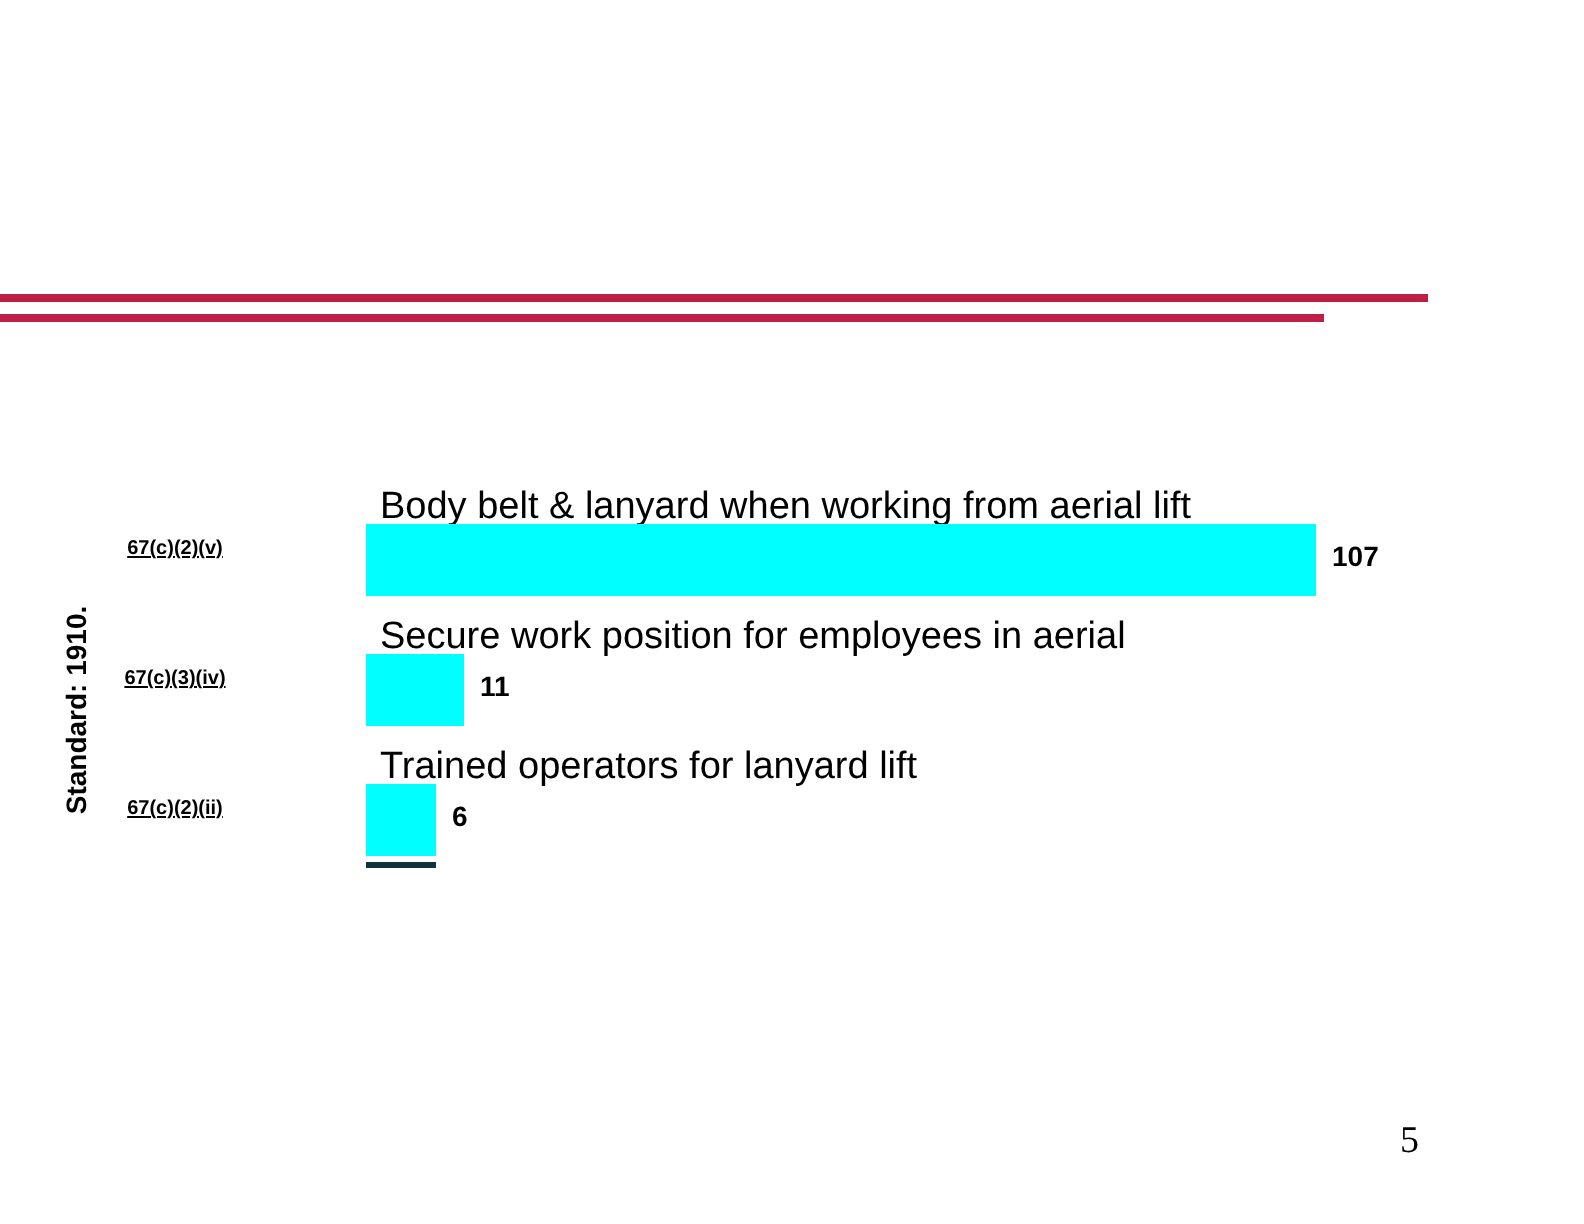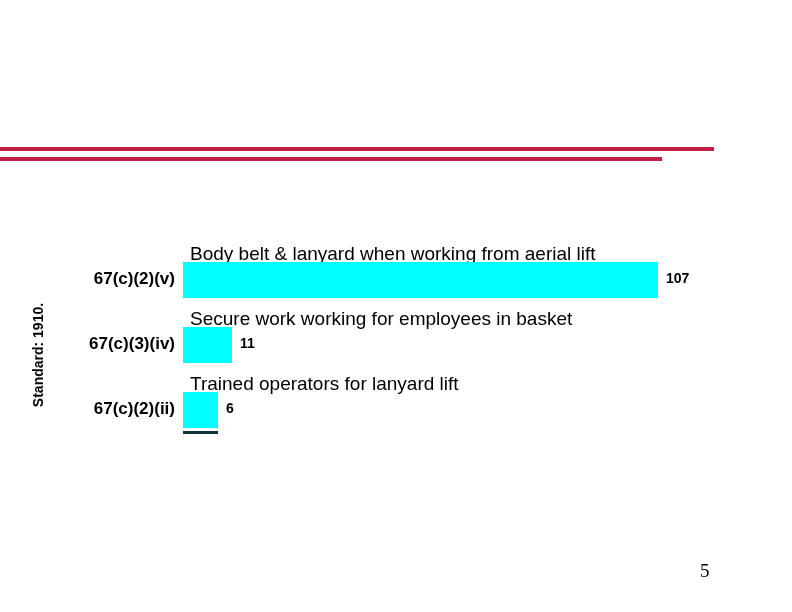--- a/index.html
+++ b/index.html
@@ -97,26 +97,27 @@
     font-size: 19px;
     color: #000000;
     white-space: nowrap;
   }
 
   .cat-label {
     position: absolute;
     left: 0;
     top: 26px;
     width: 175px;
-    text-align: right;
+    text-align: center;
     font-family: "Liberation Sans", sans-serif;
     font-weight: bold;
-    font-size: 17px;
+    font-size: 10px;
     color: #000000;
     white-space: nowrap;
+    text-decoration: underline;
   }
 
   .bar {
     position: absolute;
     left: 183px;
     top: 19px;
     height: 36px;
     background: #00FFFF;
   }
 
@@ -165,21 +166,21 @@
     <div id="axis-title">Standard: 1910.</div>
 
     <div class="bar-group" id="bar-group-0">
       <div class="series-label">Body belt &amp; lanyard when working from aerial lift</div>
       <div class="cat-label">67(c)(2)(v)</div>
       <div class="bar" id="bar-0" style="width: 475px; background: rgb(0, 255, 255);"></div>
       <div class="value-label" id="value-0" style="left: 666px;">107</div>
     </div>
 
     <div class="bar-group" id="bar-group-1">
-      <div class="series-label">Secure work working for employees in basket</div>
+      <div class="series-label">Secure work position for employees in aerial</div>
       <div class="cat-label">67(c)(3)(iv)</div>
       <div class="bar" id="bar-1" style="width: 49px; background: rgb(0, 255, 255);"></div>
       <div class="value-label" id="value-1" style="left: 240px;">11</div>
     </div>
 
     <div class="bar-group" id="bar-group-2">
       <div class="series-label">Trained operators for lanyard lift</div>
       <div class="cat-label">67(c)(2)(ii)</div>
       <div class="bar" id="bar-2" style="width: 35px; background: rgb(0, 255, 255);"></div>
       <div class="value-label" id="value-2" style="left: 226px;">6</div>

